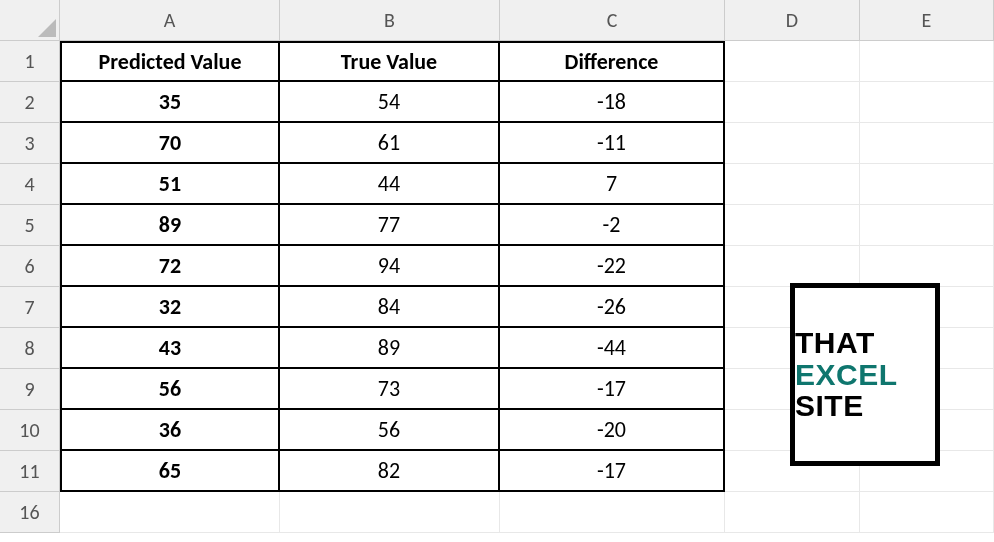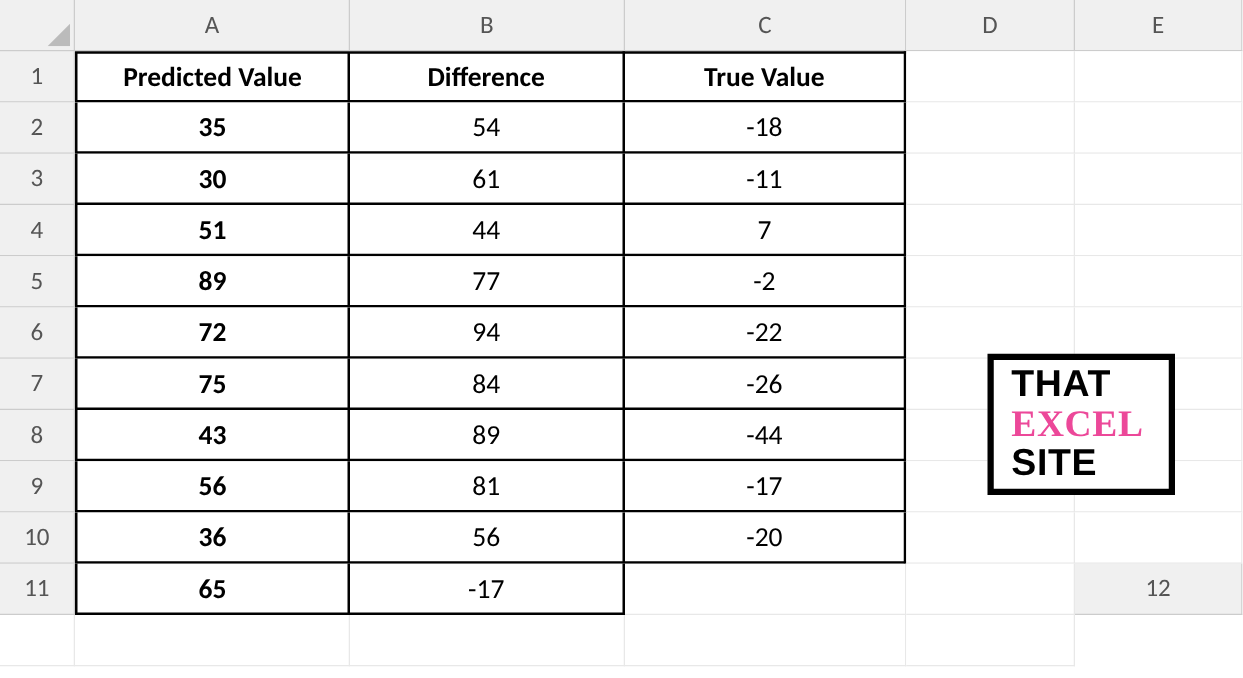--- a/index.html
+++ b/index.html
@@ -64,71 +64,70 @@
     .b-left { border-left: 2px solid #000; font-weight: bold; }
     .b-right { border-right: 2px solid #000; }
     .hdr {
       font-weight: 700;
     }
     .logo-box {
       position: absolute;
       left: 790px;
       top: 283px;
       width: 150px;
-      height: 113px;
+      height: 183px;
       border: 5px solid #000;
       display: flex;
       flex-direction: column;
       justify-content: center;
-      padding-left: 14px;
       font-family: Arial, Helvetica, sans-serif;
       font-weight: 900;
       line-height: 1.05;
       background: #fff;
       z-index: 10;
     }
     .logo-line {
       font-size: 30px;
       letter-spacing: 0.5px;
     }
-    .logo-green { color: #ec4899; font-family: Liberation Serif, serif; }
+    .logo-green { color: #0f766e; }
     .logo-black { color: #000; }
   </style>
 </head>
 <body>
 
 <div class="sheet">
 
   <div class="corner">
     <svg viewBox="0 0 18 18">
         <path d="M18 18 L18 0 L0 18 Z" fill="#bbb"></path>
       </svg>
   </div>
   <div class="col-head">A</div>
   <div class="col-head">B</div>
   <div class="col-head">C</div>
   <div class="col-head">D</div>
   <div class="col-head">E</div>
 
   <div class="row-head">1</div>
   <div class="cell hdr b-top b-bot b-left b-right">Predicted Value</div>
+  <div class="cell hdr b-top b-bot b-right">True Value</div>
   <div class="cell hdr b-top b-bot b-right">Difference</div>
-  <div class="cell hdr b-top b-bot b-right">True Value</div>
   <div class="cell"></div>
   <div class="cell"></div>
 
   <div class="row-head">2</div>
   <div class="cell b-bot b-left b-right">35</div>
   <div class="cell b-bot b-right">54</div>
   <div class="cell b-bot b-right">-18</div>
   <div class="cell"></div>
   <div class="cell"></div>
 
   <div class="row-head">3</div>
-  <div class="cell b-bot b-left b-right">30</div>
+  <div class="cell b-bot b-left b-right">70</div>
   <div class="cell b-bot b-right">61</div>
   <div class="cell b-bot b-right">-11</div>
   <div class="cell"></div>
   <div class="cell"></div>
 
   <div class="row-head">4</div>
   <div class="cell b-bot b-left b-right">51</div>
   <div class="cell b-bot b-right">44</div>
   <div class="cell b-bot b-right">7</div>
   <div class="cell"></div>
@@ -142,54 +141,55 @@
   <div class="cell"></div>
 
   <div class="row-head">6</div>
   <div class="cell b-bot b-left b-right">72</div>
   <div class="cell b-bot b-right">94</div>
   <div class="cell b-bot b-right">-22</div>
   <div class="cell"></div>
   <div class="cell"></div>
 
   <div class="row-head">7</div>
-  <div class="cell b-bot b-left b-right">75</div>
+  <div class="cell b-bot b-left b-right">32</div>
   <div class="cell b-bot b-right">84</div>
   <div class="cell b-bot b-right">-26</div>
   <div class="cell"></div>
   <div class="cell"></div>
 
   <div class="row-head">8</div>
   <div class="cell b-bot b-left b-right">43</div>
   <div class="cell b-bot b-right">89</div>
   <div class="cell b-bot b-right">-44</div>
   <div class="cell"></div>
   <div class="cell"></div>
 
   <div class="row-head">9</div>
   <div class="cell b-bot b-left b-right">56</div>
-  <div class="cell b-bot b-right">81</div>
+  <div class="cell b-bot b-right">73</div>
   <div class="cell b-bot b-right">-17</div>
   <div class="cell"></div>
   <div class="cell"></div>
 
   <div class="row-head">10</div>
   <div class="cell b-bot b-left b-right">36</div>
   <div class="cell b-bot b-right">56</div>
   <div class="cell b-bot b-right">-20</div>
   <div class="cell"></div>
   <div class="cell"></div>
 
   <div class="row-head">11</div>
   <div class="cell b-bot b-left b-right">65</div>
+  <div class="cell b-bot b-right">82</div>
   <div class="cell b-bot b-right">-17</div>
   <div class="cell"></div>
   <div class="cell"></div>
 
-  <div class="row-head">12</div>
+  <div class="row-head">16</div>
   <div class="cell"></div>
   <div class="cell"></div>
   <div class="cell"></div>
   <div class="cell"></div>
   <div class="cell"></div>
 </div>
 
 <div class="logo-box">
   <div class="logo-line logo-black">THAT</div>
   <div class="logo-line logo-green">EXCEL</div>

